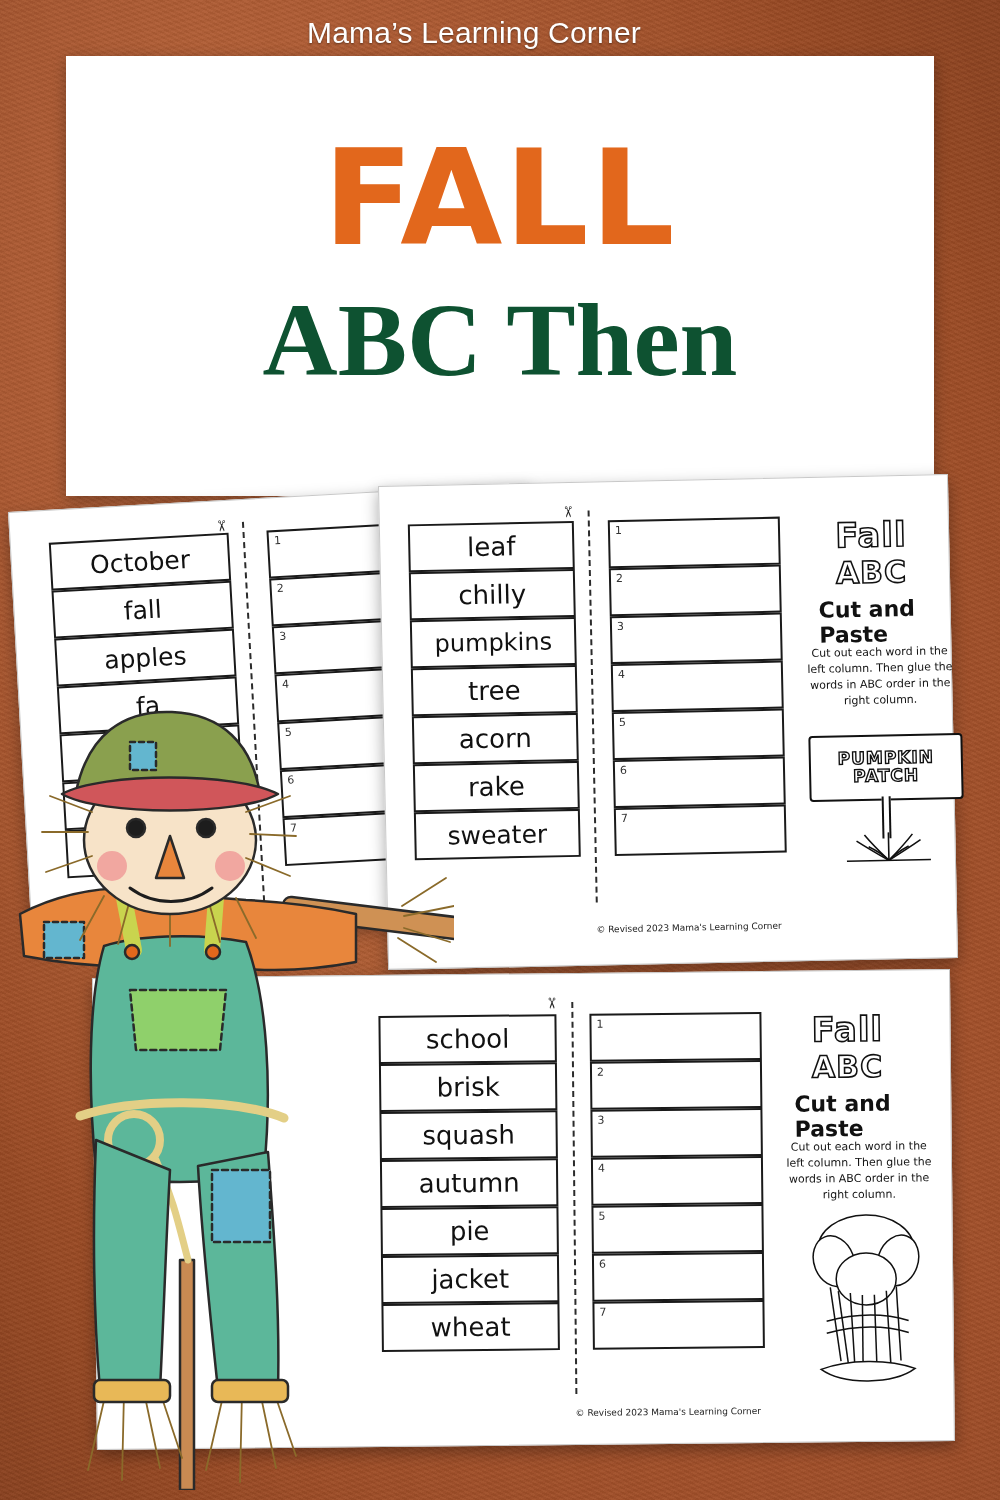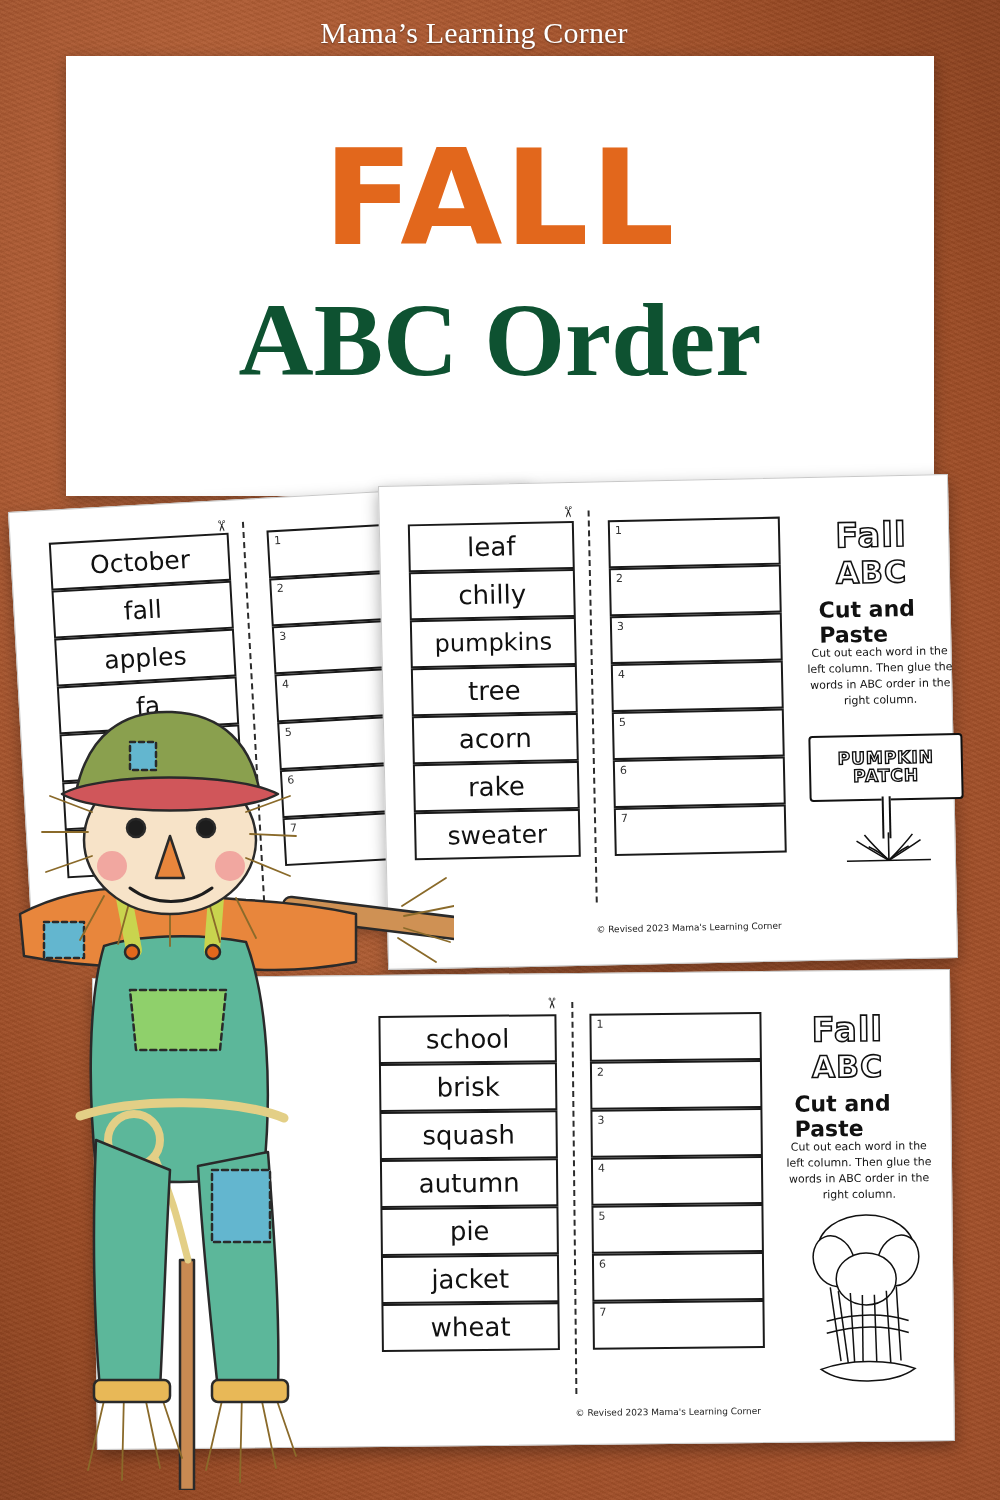--- a/index.html
+++ b/index.html
@@ -14,21 +14,21 @@
   .grain{
     position:absolute;inset:0;
     background-image:
       repeating-linear-gradient(27deg, rgba(0,0,0,.05) 0 2px, rgba(255,255,255,.03) 2px 4px),
       repeating-linear-gradient(-14deg, rgba(0,0,0,.04) 0 3px, rgba(255,255,255,.02) 3px 6px);
     opacity:.7;pointer-events:none;
   }
   
   .site-title{
     position:absolute;top:16px;left:0;width:948px;text-align:center;
-    font-family:Liberation Serif, serif;font-size:30px;color:#ffffff;
+    font-family:Liberation Sans, sans-serif;font-size:30px;color:#ffffff;
     text-shadow:0 1px 2px rgba(0,0,0,.45);letter-spacing:.2px;
   }
   
   .title-card{
     position:absolute;left:66px;top:56px;width:868px;height:440px;background:#fff;
     box-shadow:0 4px 14px rgba(0,0,0,.30);
   }
   .t-fall{
     position:absolute;top:76px;left:0;width:868px;text-align:center;
     font-family:"DejaVu Sans", sans-serif;font-weight:bold;font-size:132px;line-height:1;
@@ -106,21 +106,21 @@
 </style>
 </head>
 <body>
 
 <div class="grain"></div>
 
 <div class="site-title">Mama’s Learning Corner</div>
 
 <div class="title-card">
   <div class="t-fall">FALL</div>
-  <div class="t-abc">ABC Order</div>
+  <div class="t-abc">ABC Then</div>
 </div>
 
 <div class="sheet sheet1">
   <div class="wordcol" style="left:38px;top:32px;width:180px;">
     <div class="wordcell" style="height:48px;font-size:25px;font-family:'DejaVu Sans',sans-serif;">October</div>
     <div class="wordcell" style="height:48px;font-size:25px;">fall</div>
     <div class="wordcell" style="height:48px;font-size:25px;">apples</div>
     <div class="wordcell" style="height:48px;font-size:25px;">fa</div>
     <div class="wordcell" style="height:48px;"></div>
     <div class="wordcell" style="height:48px;"></div>

